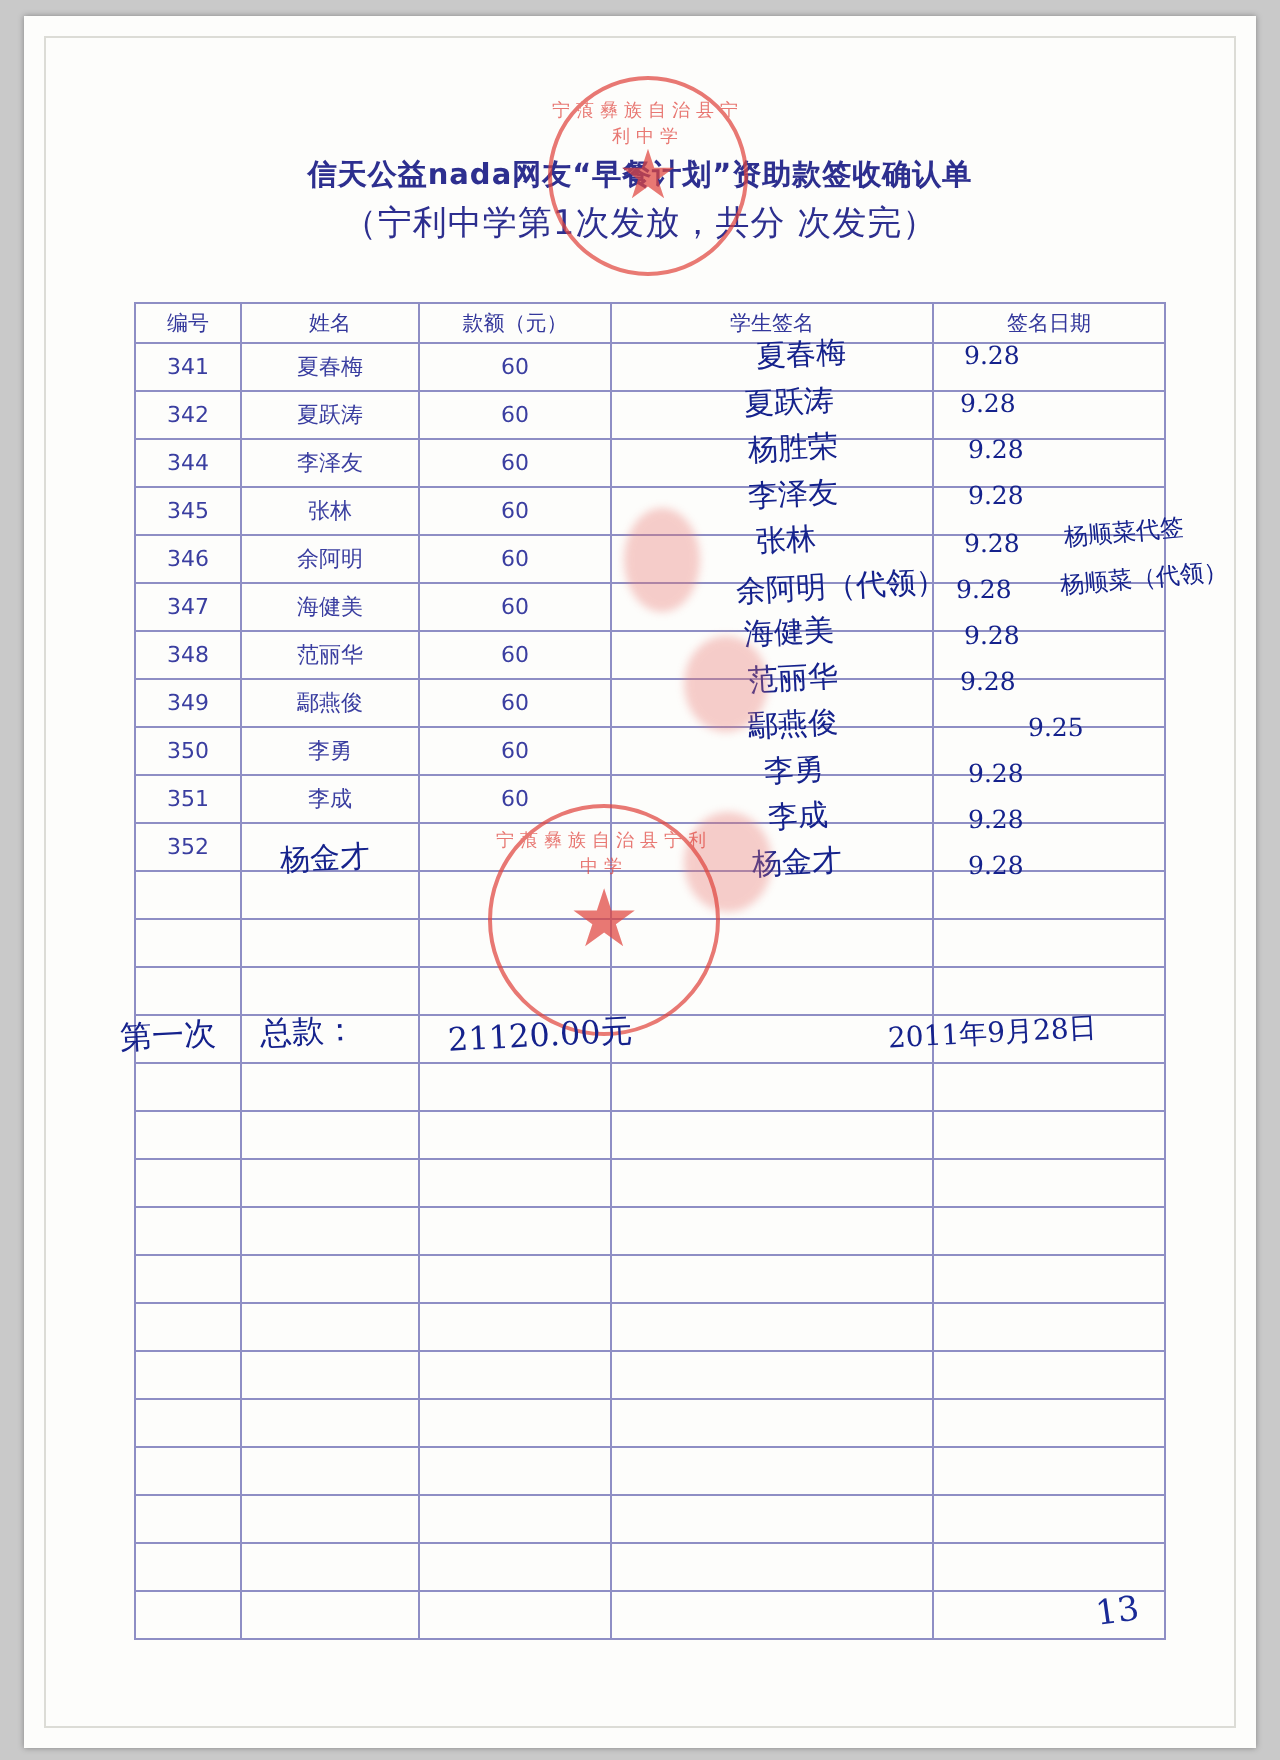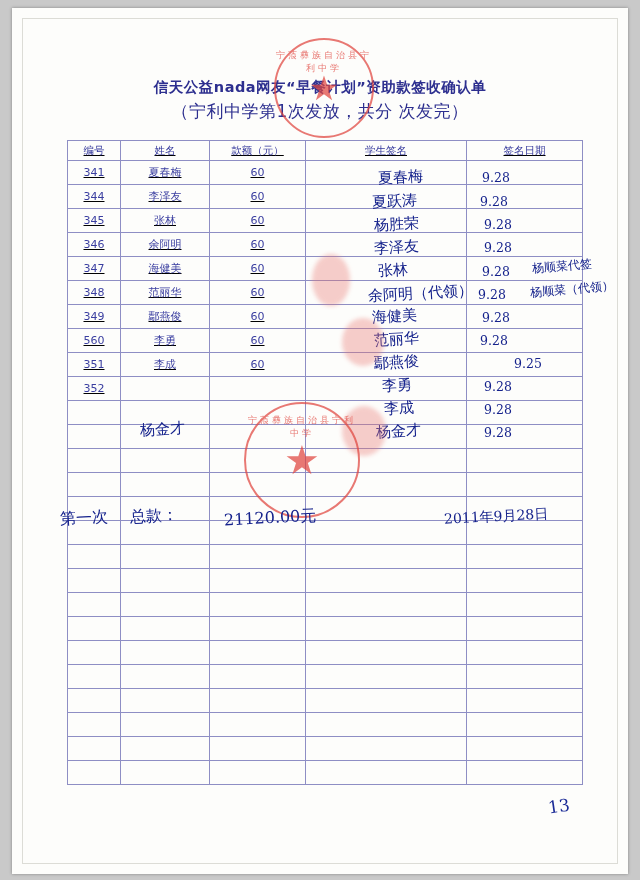--- a/index.html
+++ b/index.html
@@ -42,25 +42,24 @@
     letter-spacing: 0.5px;
   }
   #title-main { top: 70px; font-size: 14.5px; }
   #title-sub  { top: 92px; font-size: 17px; font-weight: normal; }
   #title-line3{ top: 118px; font-size: 12.5px; }
 
   
   #tbl {
     position: absolute;
     left: 55px;
-    top: 132px;
+    top: 143px;
     width: 510px;
     border-collapse: collapse;
     table-layout: fixed;
-    text-decoration: underline;
   }
   #tbl td, #tbl th {
     border: 1px solid #8e8ec4;
     height: 23px;
     font-size: 11px;
     color: #3a3ea0;
     text-align: center;
     padding: 0;
     font-weight: normal;
   }
@@ -166,20 +165,27 @@
     </thead>
     <tbody id="tbody">
         <tr>
           <td class="c-no printed">341</td>
           <td class="c-name printed">夏春梅</td>
           <td class="c-amt printed">60</td>
           <td class="c-sign printed"></td>
           <td class="c-date printed"></td>
         </tr>
         <tr>
+          <td class="c-no printed">342</td>
+          <td class="c-name printed">夏跃涛</td>
+          <td class="c-amt printed">60</td>
+          <td class="c-sign printed"></td>
+          <td class="c-date printed"></td>
+        </tr>
+        <tr>
           <td class="c-no printed">344</td>
           <td class="c-name printed">李泽友</td>
           <td class="c-amt printed">60</td>
           <td class="c-sign printed"></td>
           <td class="c-date printed"></td>
         </tr>
         <tr>
           <td class="c-no printed">345</td>
           <td class="c-name printed">张林</td>
           <td class="c-amt printed">60</td>
@@ -208,21 +214,21 @@
           <td class="c-date printed"></td>
         </tr>
         <tr>
           <td class="c-no printed">349</td>
           <td class="c-name printed">鄢燕俊</td>
           <td class="c-amt printed">60</td>
           <td class="c-sign printed"></td>
           <td class="c-date printed"></td>
         </tr>
         <tr>
-          <td class="c-no printed">560</td>
+          <td class="c-no printed">350</td>
           <td class="c-name printed">李勇</td>
           <td class="c-amt printed">60</td>
           <td class="c-sign printed"></td>
           <td class="c-date printed"></td>
         </tr>
         <tr>
           <td class="c-no printed">351</td>
           <td class="c-name printed">李成</td>
           <td class="c-amt printed">60</td>
           <td class="c-sign printed"></td>

